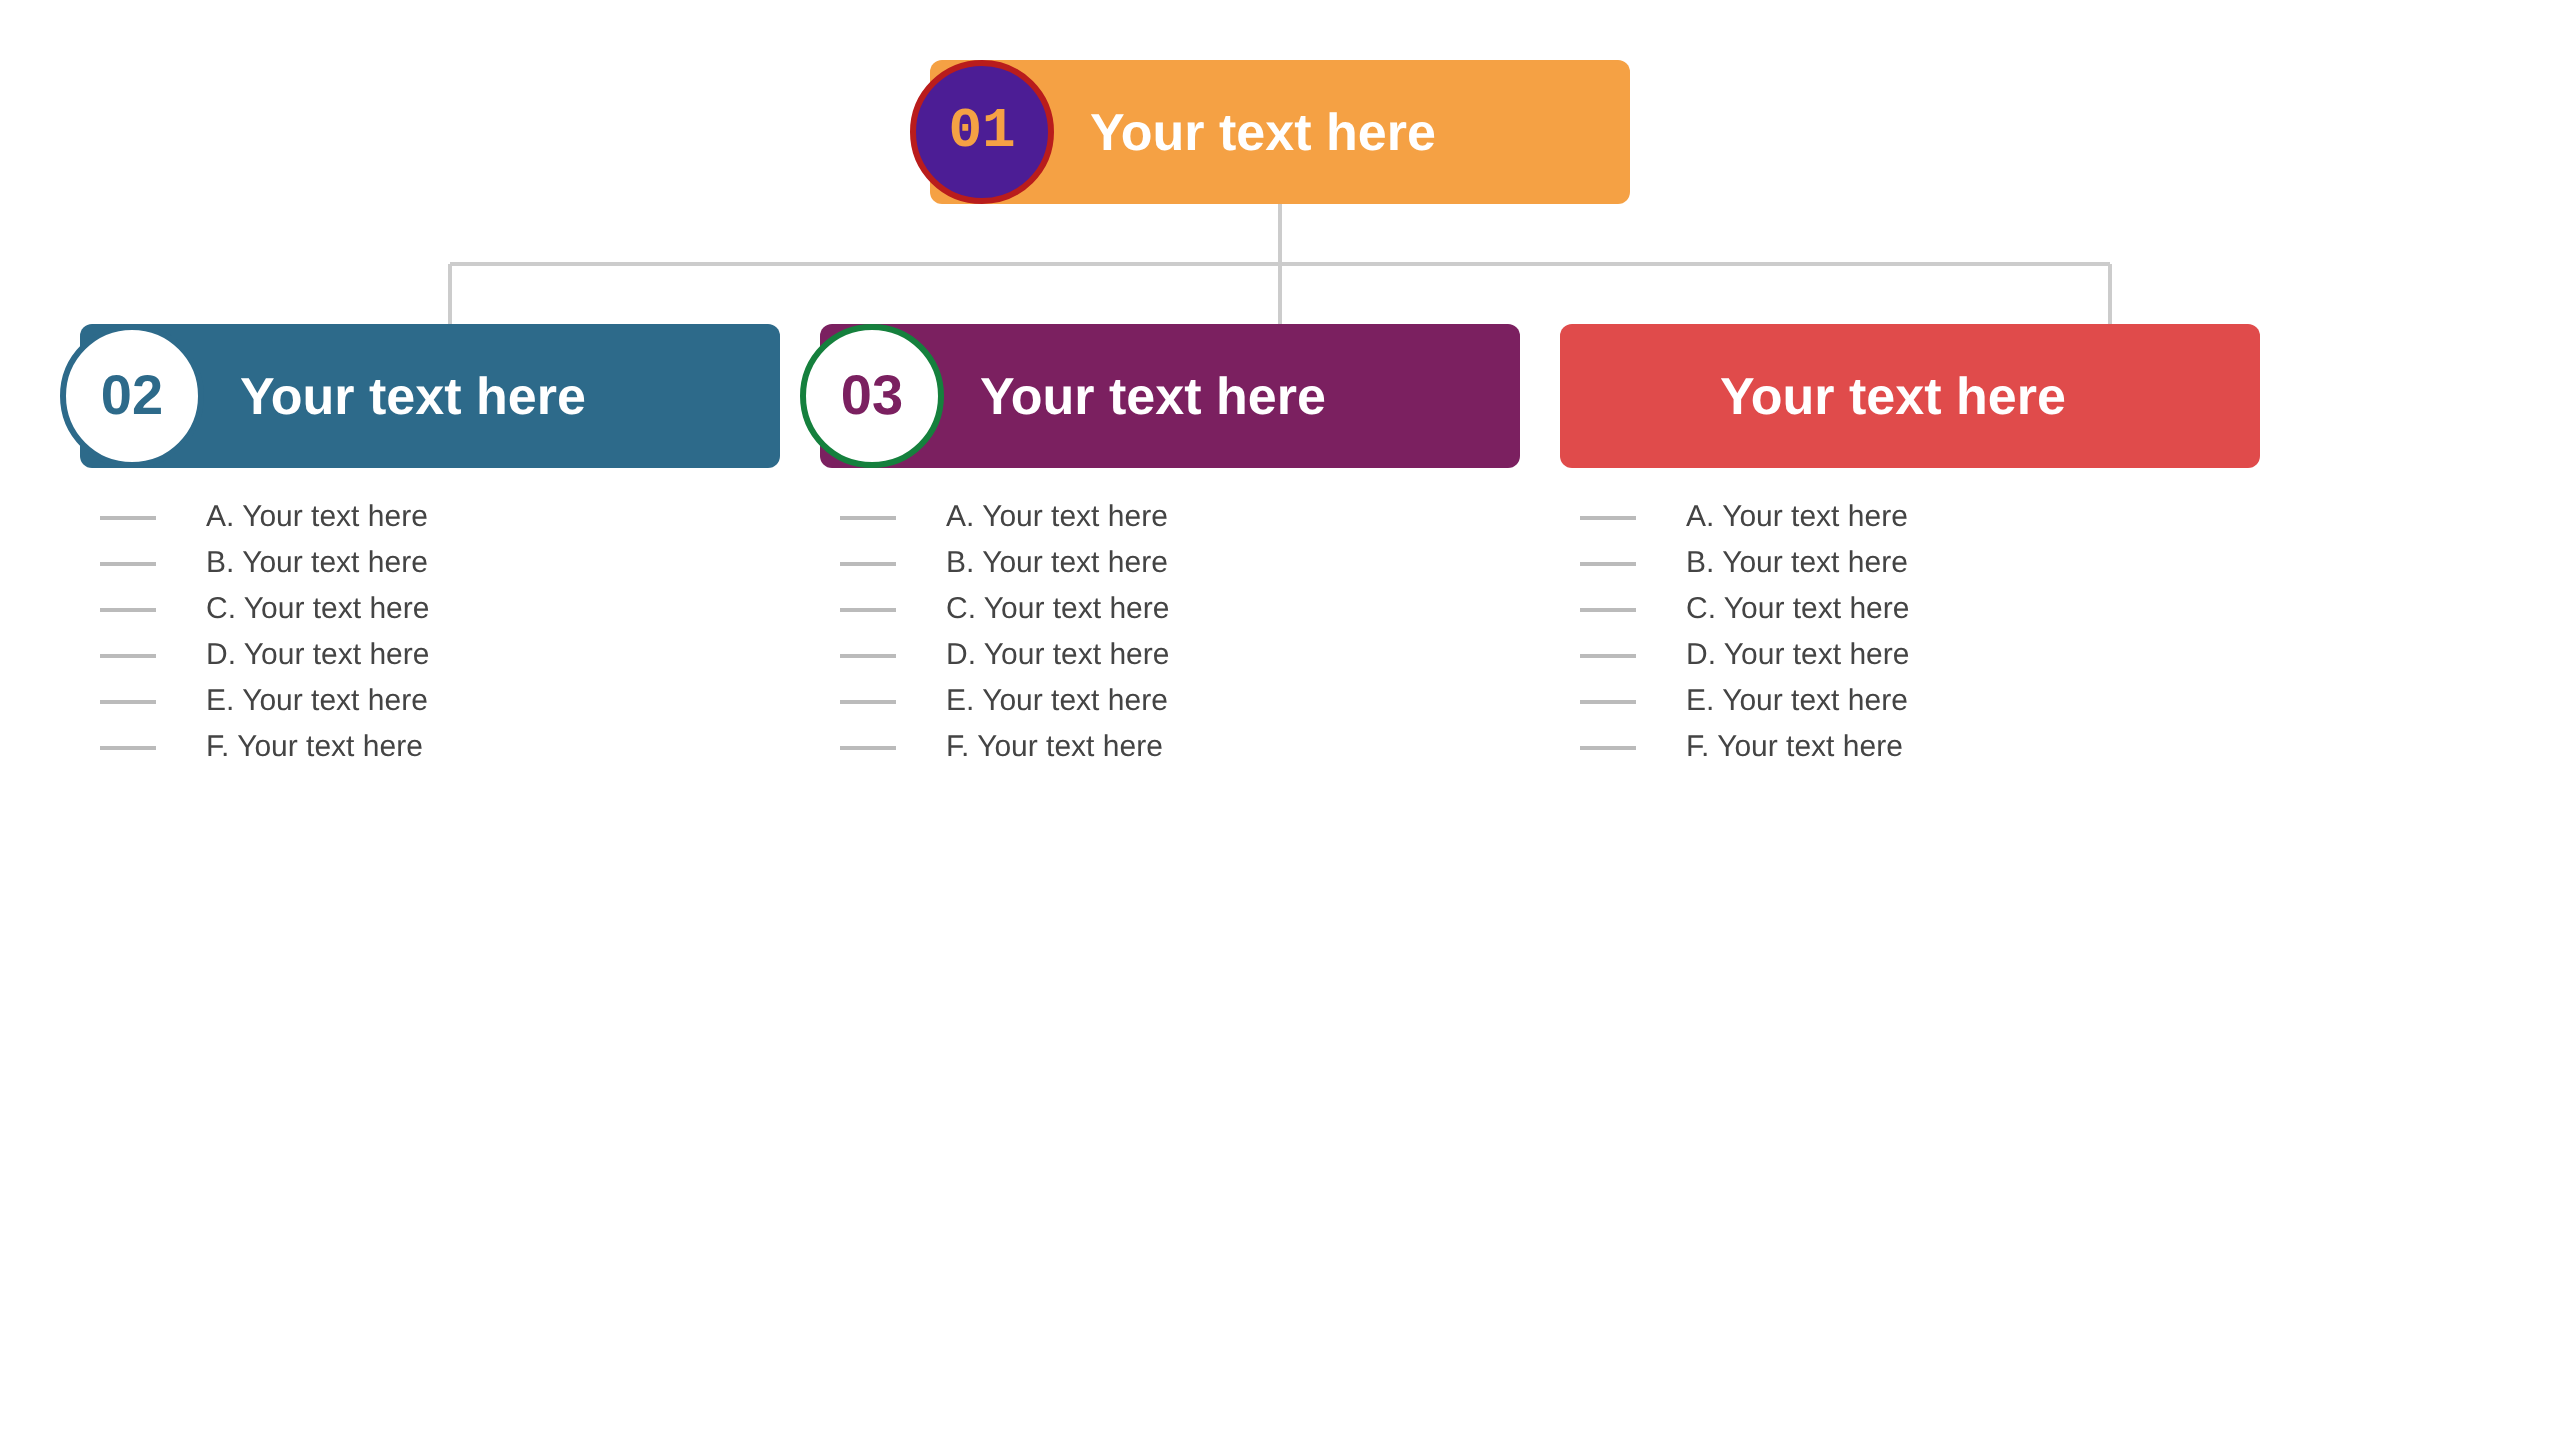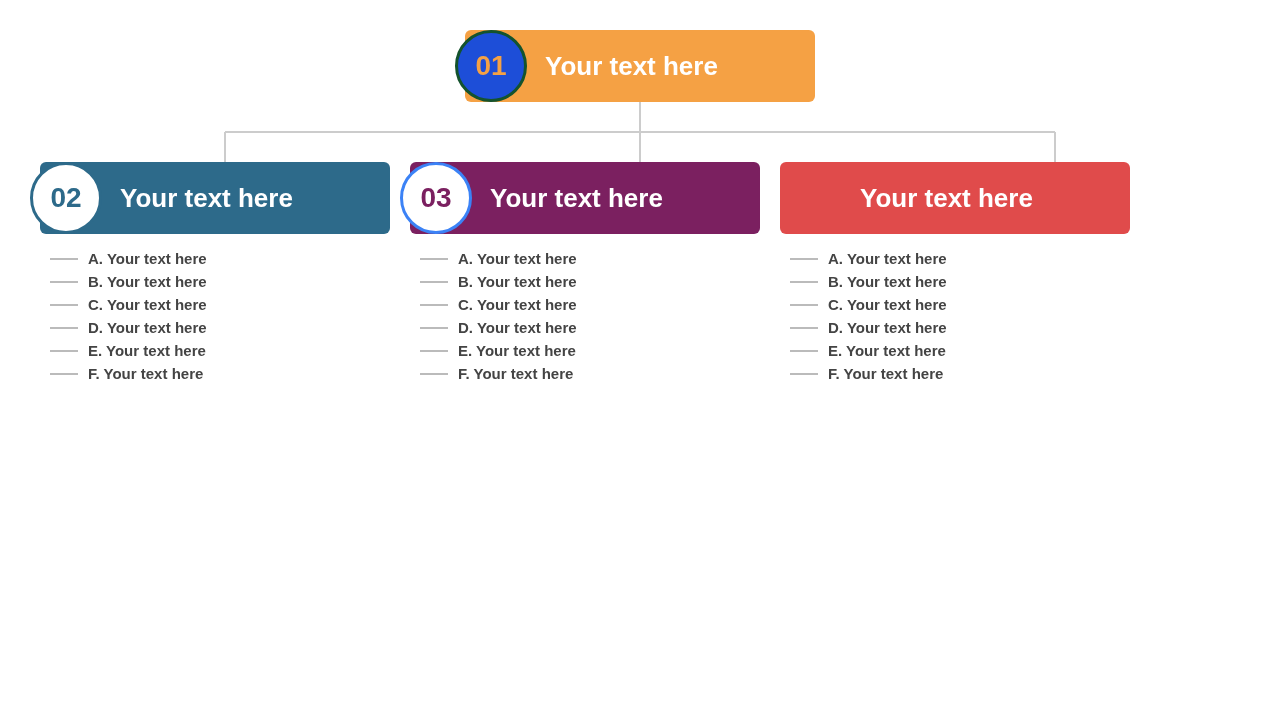--- a/index.html
+++ b/index.html
@@ -74,33 +74,34 @@
       justify-content: center;
       font-size: 28px;
       font-weight: 700;
       flex-shrink: 0;
       position: absolute;
       left: -10px;
       top: 50%;
       transform: translateY(-50%);
     }
     .node-number-circle.orange-circle {
-      background: #1d4ed8;
+      background: #4c1d95;
       color: #F5A144;
-      border: 3px solid #14532d;
+      border: 3px solid #b91c1c;
+      font-family: Liberation Mono, monospace;
     }
     .node-number-circle.teal-circle {
       background: #fff;
       color: #2D6A8A;
       border: 3px solid #2D6A8A;
     }
     .node-number-circle.purple-circle {
       background: #fff;
       color: #7B2060;
-      border: 3px solid #3b82f6;
+      border: 3px solid #15803d;
     }
     .node-number-circle.red-circle {
       background: #fff;
       color: #E04B4B;
       border: 3px solid #E04B4B;
     }
     .node-label {
       font-size: 26px;
       font-weight: 700;
       color: #fff;
@@ -139,22 +140,21 @@
     .list-items {
       width: 100%;
       padding-left: 10px;
     }
     .list-item {
       display: flex;
       align-items: center;
       margin-bottom: 6px;
       font-size: 15px;
       color: #333;
-      gap: 10px;
-      font-weight: bold;
+      gap: 25px;
     }
     .list-item-line {
       width: 28px;
       height: 2px;
       background: #bbb;
       flex-shrink: 0;
     }
     .list-item-text {
       color: #444;
       font-size: 15px;

